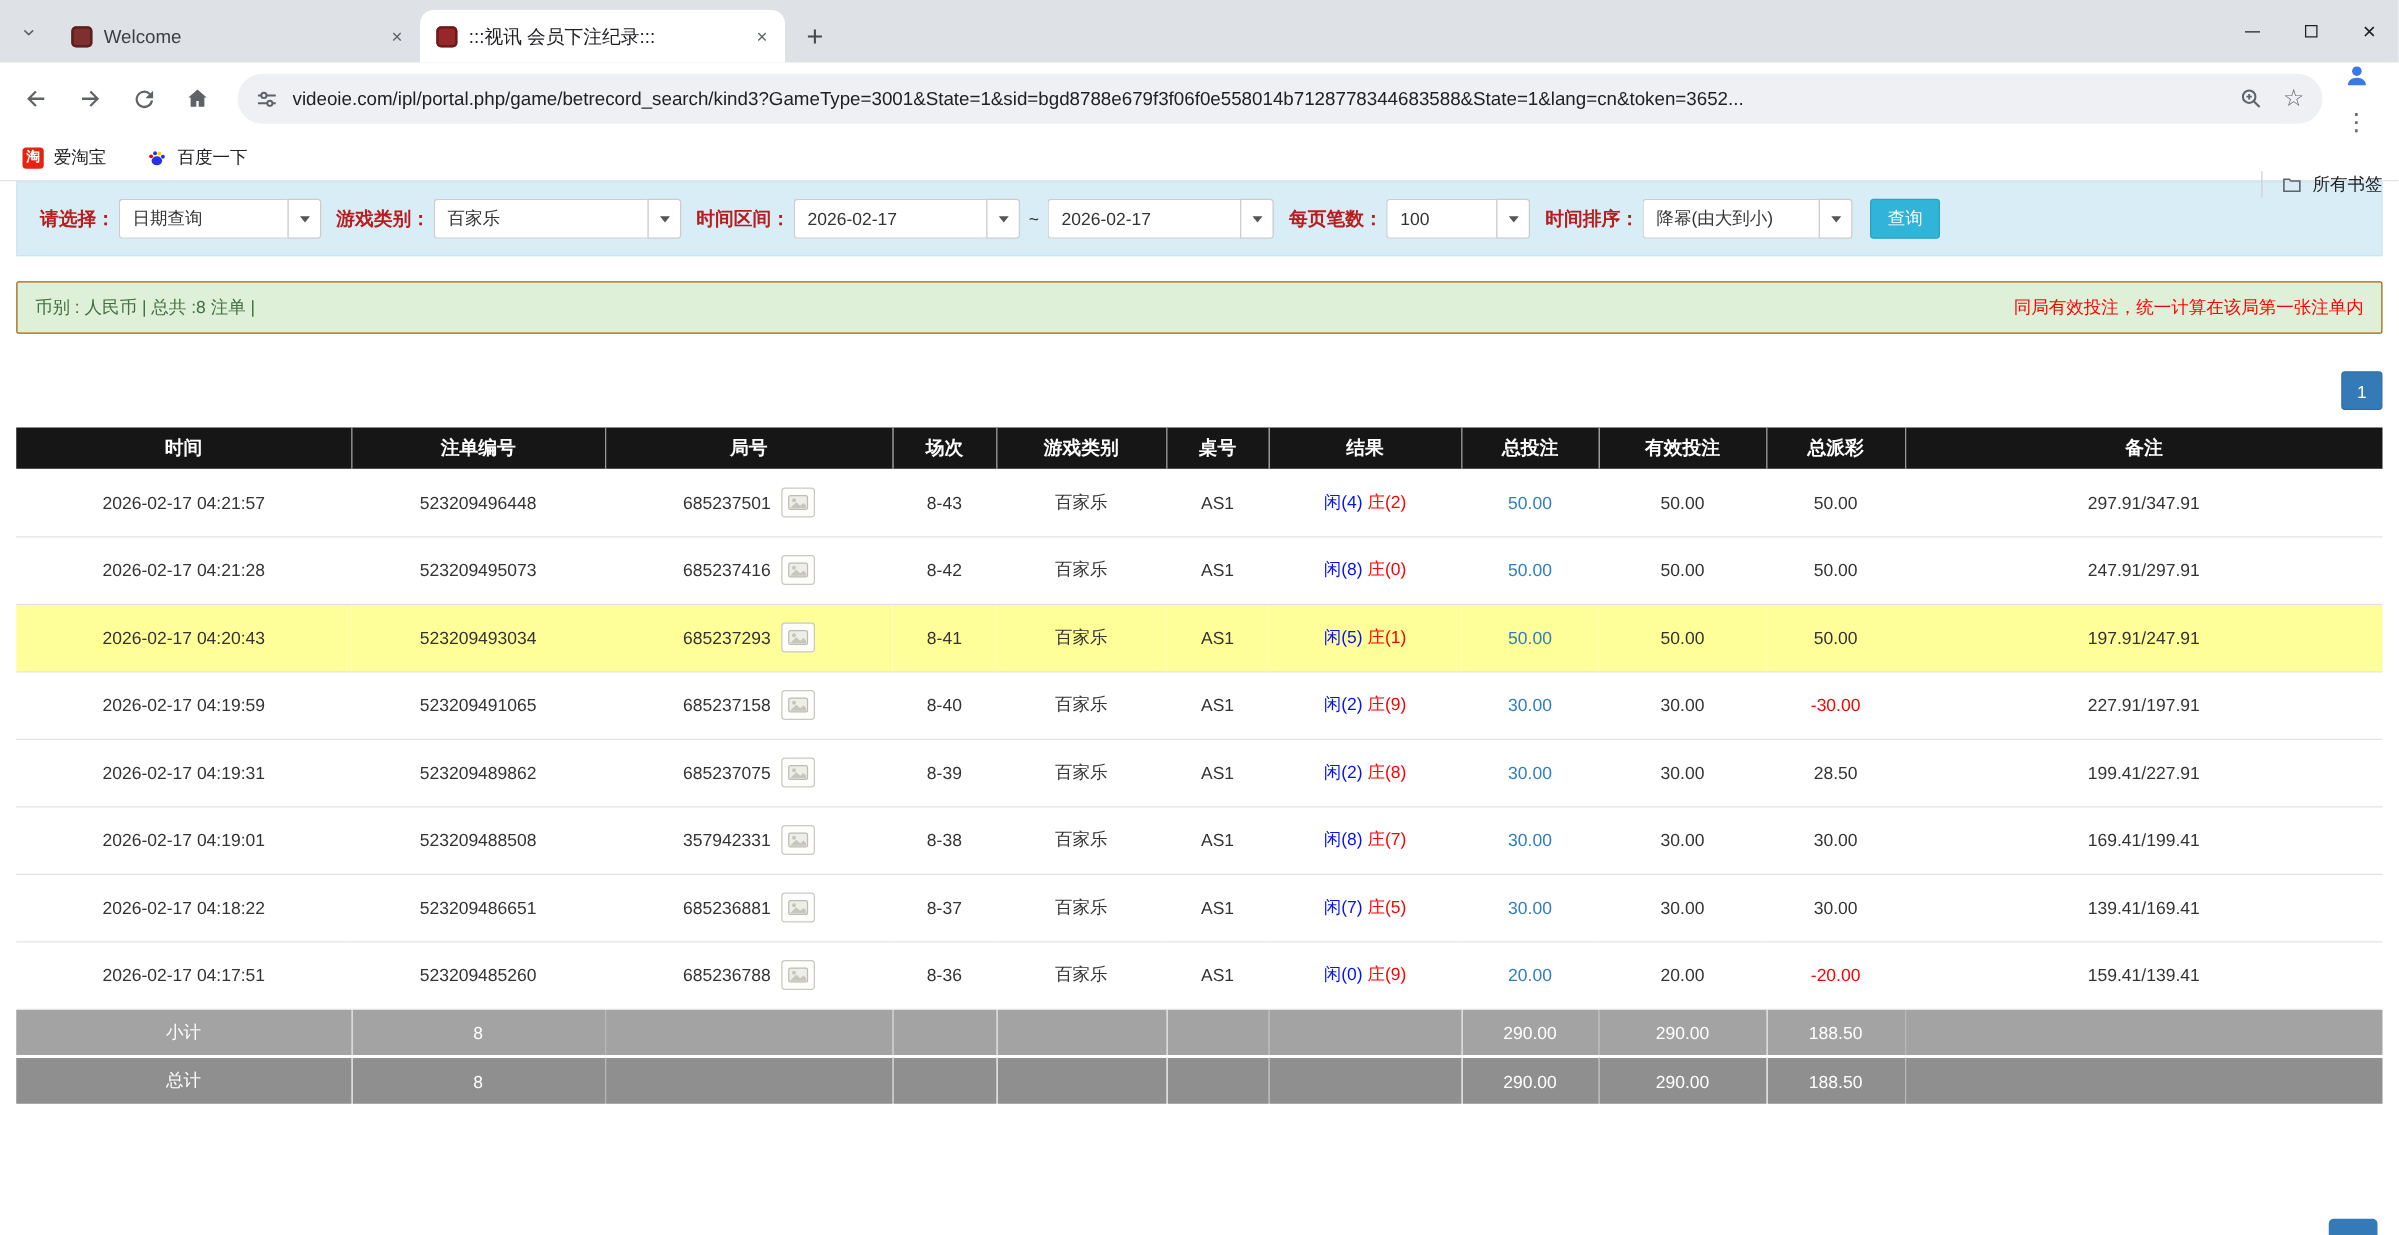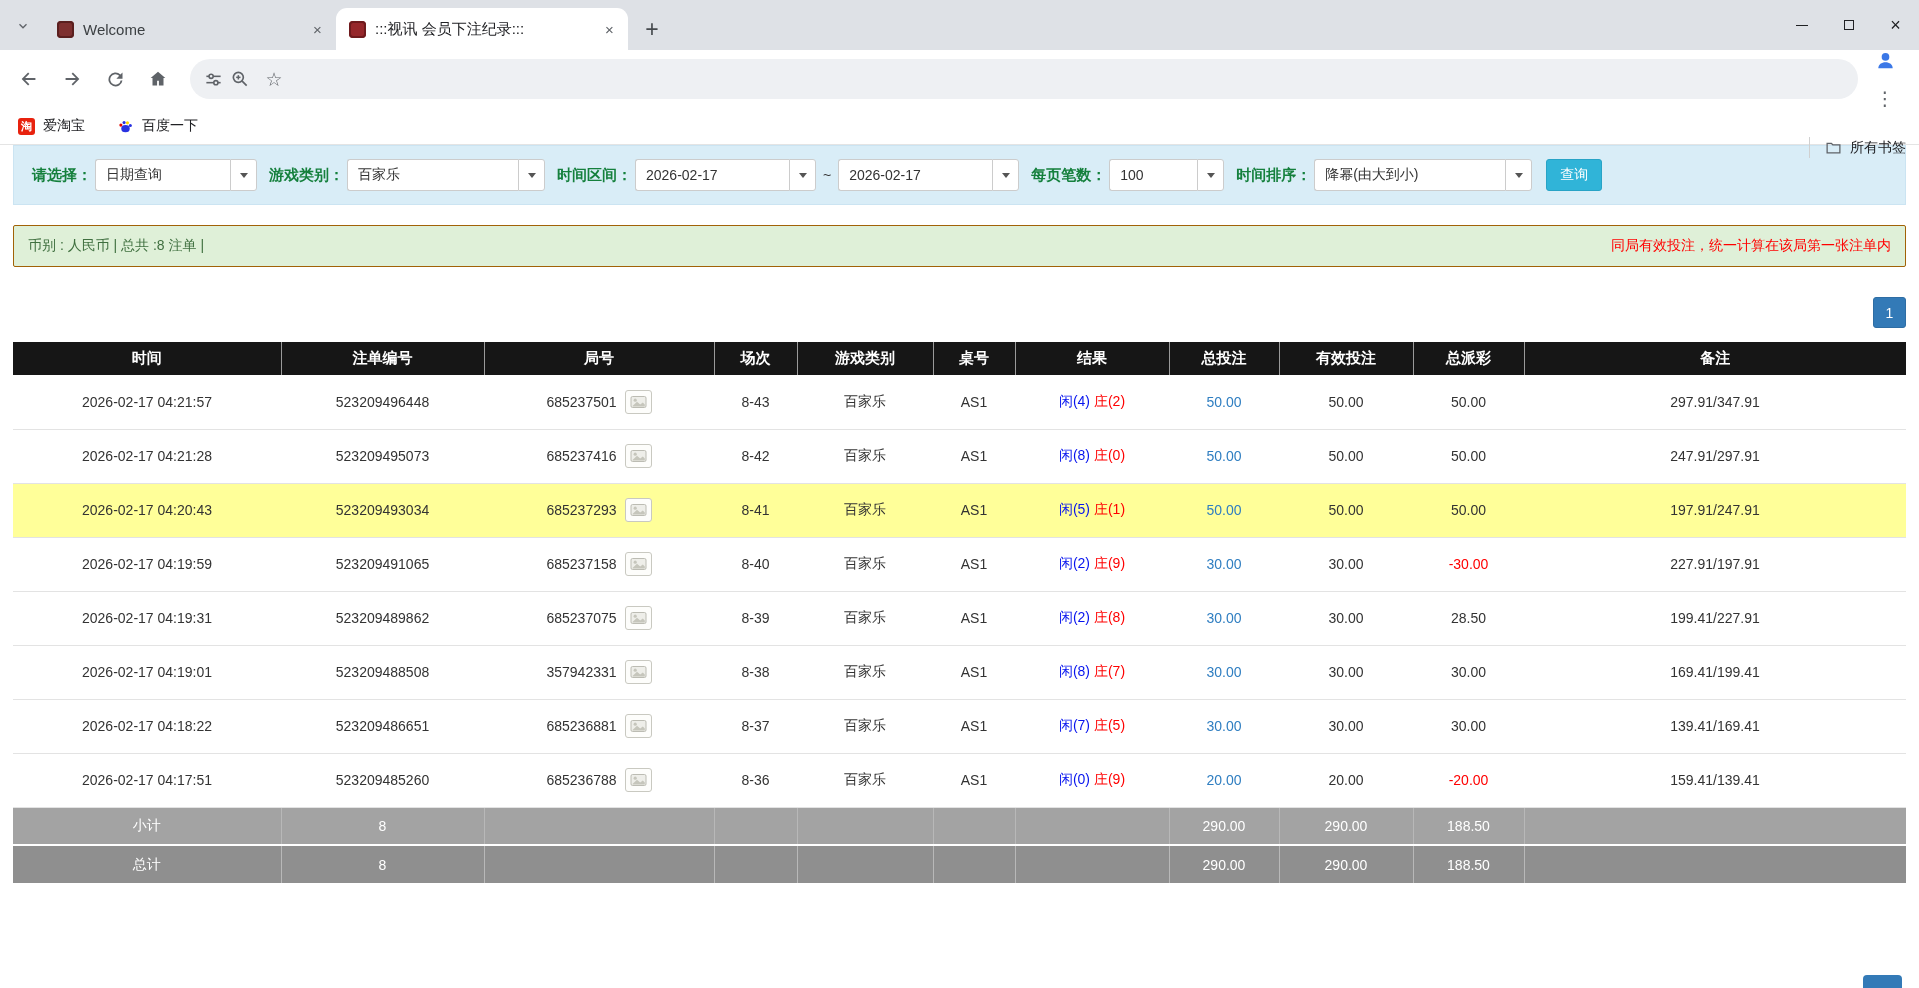--- a/index.html
+++ b/index.html
@@ -38,21 +38,21 @@
   .bm-icon { width: 17px; height: 17px; margin-right: 8px; display: flex; align-items: center; justify-content: center; flex: 0 0 auto; }
   .taobao-icon { background: #e8220e; color: #fff; border-radius: 3px; font-size: 11px; font-weight: bold; line-height: 1; }
   .bm-right { margin-left: auto; display: flex; align-items: center; cursor: pointer; margin-top: 43px; }
   .bm-sep { width: 1px; height: 21px; background: #d0d0d0; margin-right: 15px; }
 
   
   .page { padding: 0 13px; }
   .page-title { font-size: 22px; font-weight: bold; color: #1a1a1a; padding: 23px 0 16px 0; }
 
   .filterbar { background: #d9edf7; border: 1px solid #cbe4f2; padding: 13px 12px; display: flex; align-items: center; }
-  .flabel { font-size: 15px; font-weight: bold; color: #15803d; margin: 0 3px 0 12px; white-space: nowrap; }
+  .flabel { font-size: 15px; font-weight: bold; color: #b91c1c; margin: 0 3px 0 12px; white-space: nowrap; }
   .flabel.first { margin-left: 6px; }
   .combo { display: flex; align-items: stretch; height: 32px; }
   .combo-text { background: #fff; border: 1px solid #ccc; border-right: none; border-radius: 3px 0 0 3px; display: flex; align-items: center; padding: 0 10px; font-size: 14px; color: #333; white-space: nowrap; overflow: hidden; }
   .combo-btn { width: 27px; background: #fff; border: 1px solid #ccc; border-radius: 0 3px 3px 0; display: flex; align-items: center; justify-content: center; cursor: pointer; }
   .caret { width: 0; height: 0; border-left: 4px solid transparent; border-right: 4px solid transparent; border-top: 5px solid #555; }
   .tilde { font-size: 14px; color: #333; margin: 0 7px; }
   .search-btn { margin-left: 14px; background: #30b4d8; color: #fff; border: 1px solid #28a3c6; border-radius: 3px; height: 32px; padding: 0 13px; font-size: 14px; cursor: pointer; }
 
   .infobar { margin-top: 20px; background: #dff0d8; border: 1px solid #a16207; border-radius: 2px; padding: 0 14px; height: 42px; display: flex; align-items: center; justify-content: space-between; }
   .info-left { font-size: 14px; color: #3f6f3f; }
@@ -140,20 +140,21 @@
 
   <div class="urlbar">
     <svg width="19" height="19" viewBox="0 0 24 24">
         <g stroke="#5f6368" stroke-width="2" fill="#eef0f3">
           <line x1="3" y1="8" x2="21" y2="8"></line>
           <circle cx="9" cy="8" r="2.6"></circle>
           <line x1="3" y1="16" x2="21" y2="16"></line>
           <circle cx="15" cy="16" r="2.6"></circle>
         </g>
       </svg>
+    <span class="url-text">videoie.com/ipl/portal.php/game/betrecord_search/kind3?GameType=3001&amp;State=1&amp;sid=bgd8788e679f3f06f0e558014b7128778344683588&amp;State=1&amp;lang=cn&amp;token=3652...</span>
     <span class="urlbar-icon">
       <svg width="20" height="20" viewBox="0 0 24 24">
           <circle cx="10" cy="10" r="6" fill="none" stroke="#5f6368" stroke-width="2"></circle>
           <line x1="14.6" y1="14.6" x2="20" y2="20" stroke="#5f6368" stroke-width="2"></line>
           <line x1="7.4" y1="10" x2="12.6" y2="10" stroke="#5f6368" stroke-width="1.8"></line>
           <line x1="10" y1="7.4" x2="10" y2="12.6" stroke="#5f6368" stroke-width="1.8"></line>
         </svg>
     </span>
     <span class="urlbar-icon">
       <span class="star-glyph">☆</span>
@@ -237,21 +238,21 @@
 
     <span class="flabel">每页笔数：</span>
     <span class="combo" style="width:115px">
       <span class="combo-text" style="flex:1">100</span>
       <span class="combo-btn">
           <span class="caret"></span>
         </span>
     </span>
 
     <span class="flabel">时间排序：</span>
-    <span class="combo" style="width:218px">
+    <span class="combo" style="width:168px">
       <span class="combo-text" style="flex:1">降幂(由大到小)</span>
       <span class="combo-btn">
           <span class="caret"></span>
         </span>
     </span>
 
     <button class="search-btn">查询</button>
   </div>
 
   <div class="infobar">

